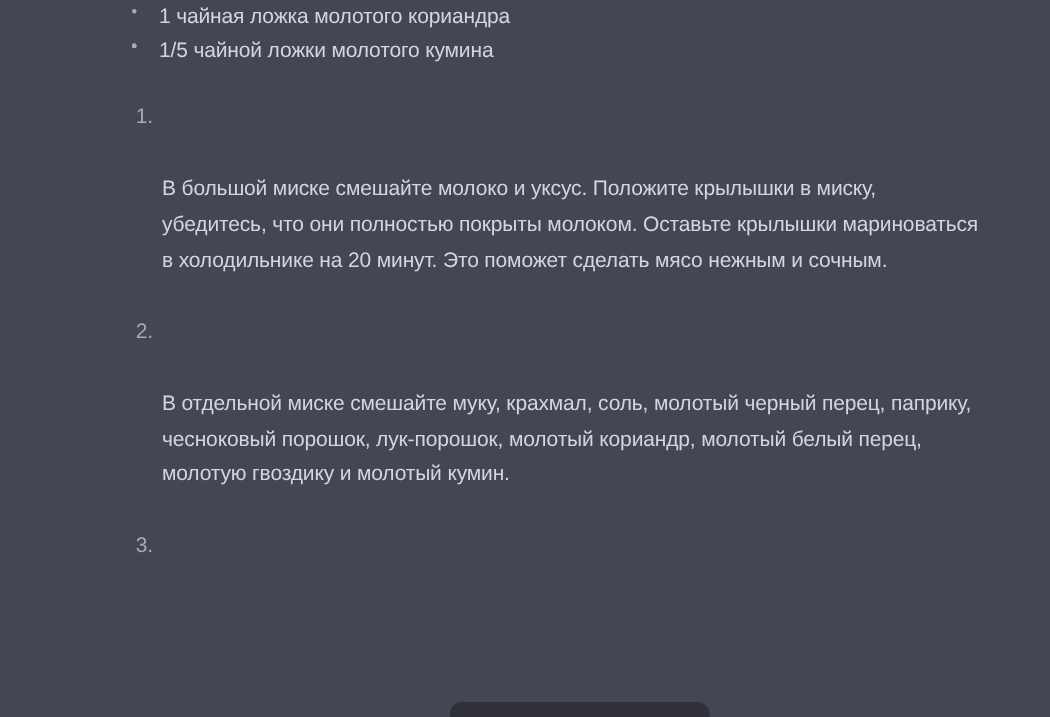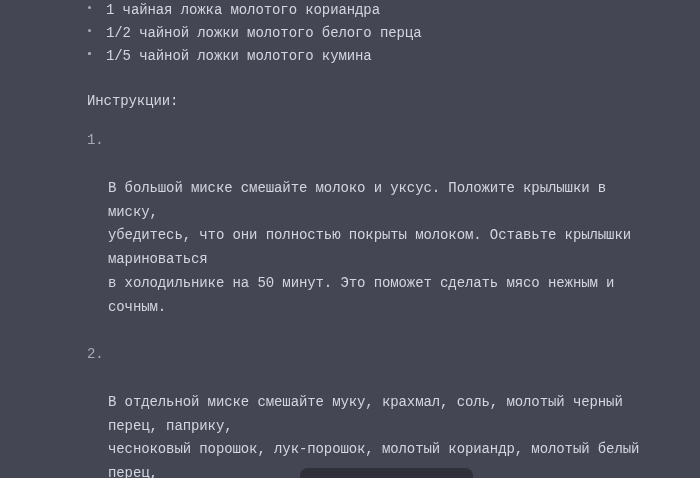--- a/index.html
+++ b/index.html
@@ -6,21 +6,21 @@
     margin: 0;
     padding: 0;
     background: #444654;
   }
   .screen {
     position: relative;
     width: 700px;
     height: 478px;
     background: #444654;
     overflow: hidden;
-    font-family: Liberation Mono, monospace;
+    font-family: Liberation Sans, sans-serif;
     font-size: 14px;
     letter-spacing: -0.1px;
     color: #d3d6de;
   }
   .content {
     position: absolute;
     left: 87px;
     top: -1px;
     width: 575px;
   }
@@ -87,39 +87,37 @@
 <div class="screen">
   <div class="content">
 
     <ul class="ingredients">
       <li>
         <span class="bullet-dot"></span>
         <span>1 чайная ложка молотого кориандра</span>
       </li>
       <li>
         <span class="bullet-dot"></span>
-        <span>1/2 чайной ложки молотого белого перца</span>
       </li>
       <li>
         <span class="bullet-dot"></span>
       </li>
       <li>
         <span class="bullet-dot"></span>
         <span>1/5 чайной ложки молотого кумина</span>
       </li>
     </ul>
 
-    <p class="heading">Инструкции:</p>
 
     <ol class="steps">
       <li>
         <span class="step-marker">1.</span>
         <span class="step-text">В большой миске смешайте молоко и уксус. Положите крылышки в миску,
 убедитесь, что они полностью покрыты молоком. Оставьте крылышки мариноваться
-в холодильнике на 50 минут. Это поможет сделать мясо нежным и сочным.</span>
+в холодильнике на 20 минут. Это поможет сделать мясо нежным и сочным.</span>
       </li>
       <li>
         <span class="step-marker">2.</span>
         <span class="step-text">В отдельной миске смешайте муку, крахмал, соль, молотый черный перец, паприку,
 чесноковый порошок, лук-порошок, молотый кориандр, молотый белый перец,
 молотую гвоздику и молотый кумин.</span>
       </li>
       <li>
         <span class="step-marker">3.</span>
         

